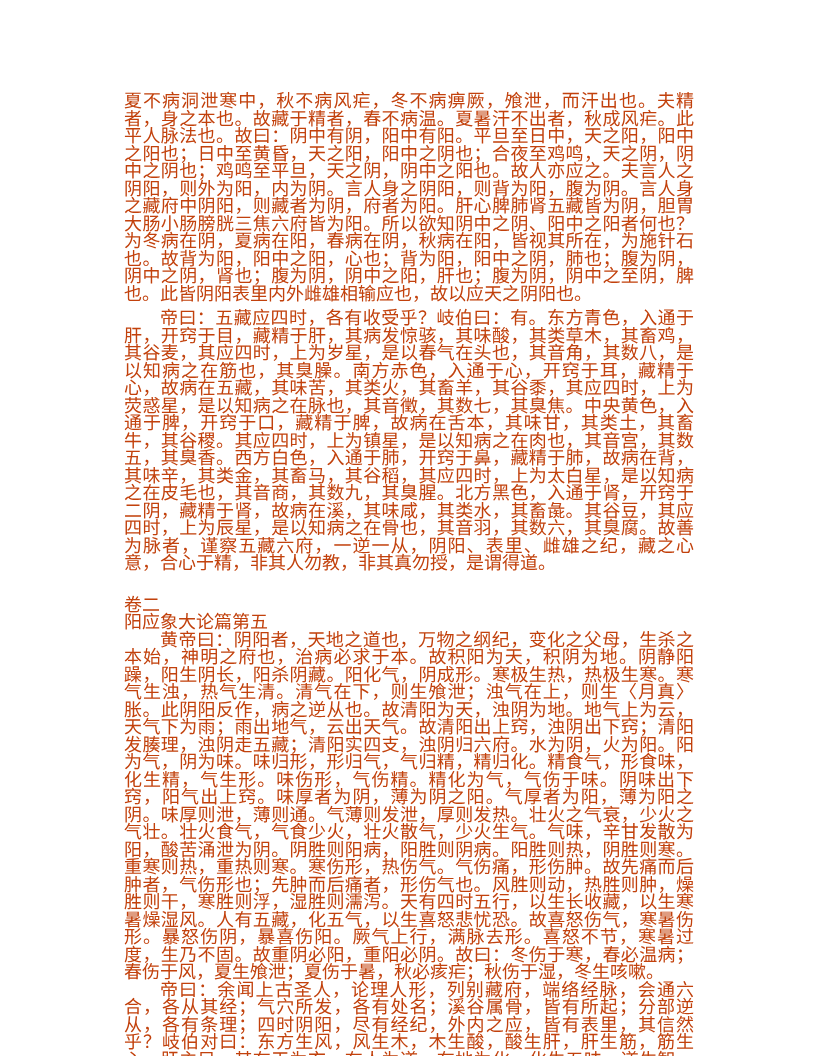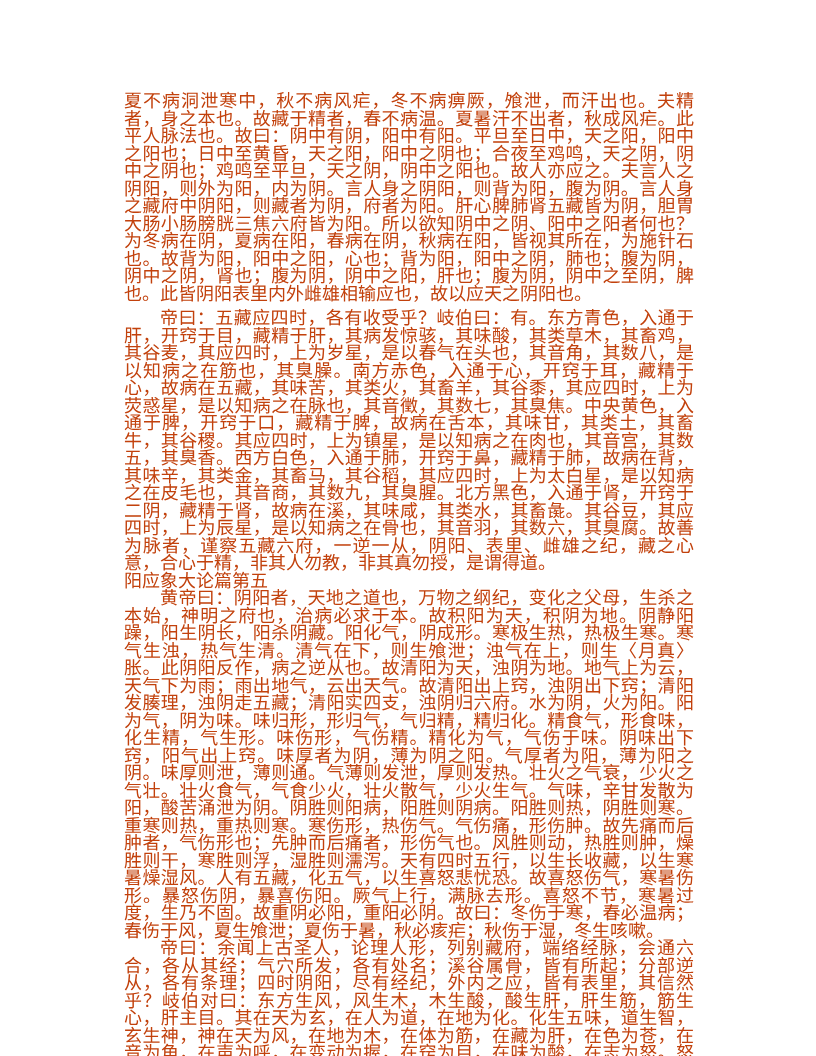--- a/index.html
+++ b/index.html
@@ -44,16 +44,17 @@
   .gap-large {
     margin-top: 24px;
   }
 </style>
 </head>
 <body>
 
 <div class="page">
   <p class="para">夏不病洞泄寒中，秋不病风疟，冬不病痹厥，飧泄，而汗出也。夫精者，身之本也。故藏于精者，春不病温。夏暑汗不出者，秋成风疟。此平人脉法也。故曰：阴中有阴，阳中有阳。平旦至日中，天之阳，阳中之阳也；日中至黄昏，天之阳，阳中之阴也；合夜至鸡鸣，天之阴，阴中之阴也；鸡鸣至平旦，天之阴，阴中之阳也。故人亦应之。夫言人之阴阳，则外为阳，内为阴。言人身之阴阳，则背为阳，腹为阴。言人身之藏府中阴阳，则藏者为阴，府者为阳。肝心脾肺肾五藏皆为阴，胆胃大肠小肠膀胱三焦六府皆为阳。所以欲知阴中之阴、阳中之阳者何也？为冬病在阴，夏病在阳，春病在阴，秋病在阳，皆视其所在，为施针石也。故背为阳，阳中之阳，心也；背为阳，阳中之阴，肺也；腹为阴，阴中之阴，肾也；腹为阴，阴中之阳，肝也；腹为阴，阴中之至阴，脾也。此皆阴阳表里内外雌雄相输应也，故以应天之阴阳也。</p>
   <p class="para indent gap-small">帝曰：五藏应四时，各有收受乎？岐伯曰：有。东方青色，入通于肝，开窍于目，藏精于肝，其病发惊骇，其味酸，其类草木，其畜鸡，其谷麦，其应四时，上为岁星，是以春气在头也，其音角，其数八，是以知病之在筋也，其臭臊。南方赤色，入通于心，开窍于耳，藏精于心，故病在五藏，其味苦，其类火，其畜羊，其谷黍，其应四时，上为荧惑星，是以知病之在脉也，其音徵，其数七，其臭焦。中央黄色，入通于脾，开窍于口，藏精于脾，故病在舌本，其味甘，其类土，其畜牛，其谷稷。其应四时，上为镇星，是以知病之在肉也，其音宫，其数五，其臭香。西方白色，入通于肺，开窍于鼻，藏精于肺，故病在背，其味辛，其类金，其畜马，其谷稻，其应四时，上为太白星，是以知病之在皮毛也，其音商，其数九，其臭腥。北方黑色，入通于肾，开窍于二阴，藏精于肾，故病在溪，其味咸，其类水，其畜彘。其谷豆，其应四时，上为辰星，是以知病之在骨也，其音羽，其数六，其臭腐。故善为脉者，谨察五藏六府，一逆一从，阴阳、表里、雌雄之纪，藏之心意，合心于精，非其人勿教，非其真勿授，是谓得道。</p>
+  <p class="heading gap-large">卷二</p>
   <p class="heading">阳应象大论篇第五</p>
   <p class="para indent">黄帝曰：阴阳者，天地之道也，万物之纲纪，变化之父母，生杀之本始，神明之府也，治病必求于本。故积阳为天，积阴为地。阴静阳躁，阳生阴长，阳杀阴藏。阳化气，阴成形。寒极生热，热极生寒。寒气生浊，热气生清。清气在下，则生飧泄；浊气在上，则生〈月真〉胀。此阴阳反作，病之逆从也。故清阳为天，浊阴为地。地气上为云，天气下为雨；雨出地气，云出天气。故清阳出上窍，浊阴出下窍；清阳发腠理，浊阴走五藏；清阳实四支，浊阴归六府。水为阴，火为阳。阳为气，阴为味。味归形，形归气，气归精，精归化。精食气，形食味，化生精，气生形。味伤形，气伤精。精化为气，气伤于味。阴味出下窍，阳气出上窍。味厚者为阴，薄为阴之阳。气厚者为阳，薄为阳之阴。味厚则泄，薄则通。气薄则发泄，厚则发热。壮火之气衰，少火之气壮。壮火食气，气食少火，壮火散气，少火生气。气味，辛甘发散为阳，酸苦涌泄为阴。阴胜则阳病，阳胜则阴病。阳胜则热，阴胜则寒。重寒则热，重热则寒。寒伤形，热伤气。气伤痛，形伤肿。故先痛而后肿者，气伤形也；先肿而后痛者，形伤气也。风胜则动，热胜则肿，燥胜则干，寒胜则浮，湿胜则濡泻。天有四时五行，以生长收藏，以生寒暑燥湿风。人有五藏，化五气，以生喜怒悲忧恐。故喜怒伤气，寒暑伤形。暴怒伤阴，暴喜伤阳。厥气上行，满脉去形。喜怒不节，寒暑过度，生乃不固。故重阴必阳，重阳必阴。故曰：冬伤于寒，春必温病；春伤于风，夏生飧泄；夏伤于暑，秋必痎疟；秋伤于湿，冬生咳嗽。</p>
   <p class="para indent">帝曰：余闻上古圣人，论理人形，列别藏府，端络经脉，会通六合，各从其经；气穴所发，各有处名；溪谷属骨，皆有所起；分部逆从，各有条理；四时阴阳，尽有经纪，外内之应，皆有表里，其信然乎？岐伯对曰：东方生风，风生木，木生酸，酸生肝，肝生筋，筋生心，肝主目。其在天为玄，在人为道，在地为化。化生五味，道生智，玄生神，神在天为风，在地为木，在体为筋，在藏为肝，在色为苍，在音为角，在声为呼，在变动为握，在窍为目，在味为酸，在志为怒。怒伤肝，悲胜怒；风伤筋，燥胜风；酸伤筋，辛胜酸。南方生热，热生火，火生苦，苦生心，心生血，血生脾，心主舌。其在天为热，在地为火，在体为脉，在藏为心，在色为赤，在音为徵，在声为笑，在变动为忧，在窍为舌，在味为苦，在志为喜。喜伤心，恐胜喜；热伤</p>
 </div>
 
 </body></html>

